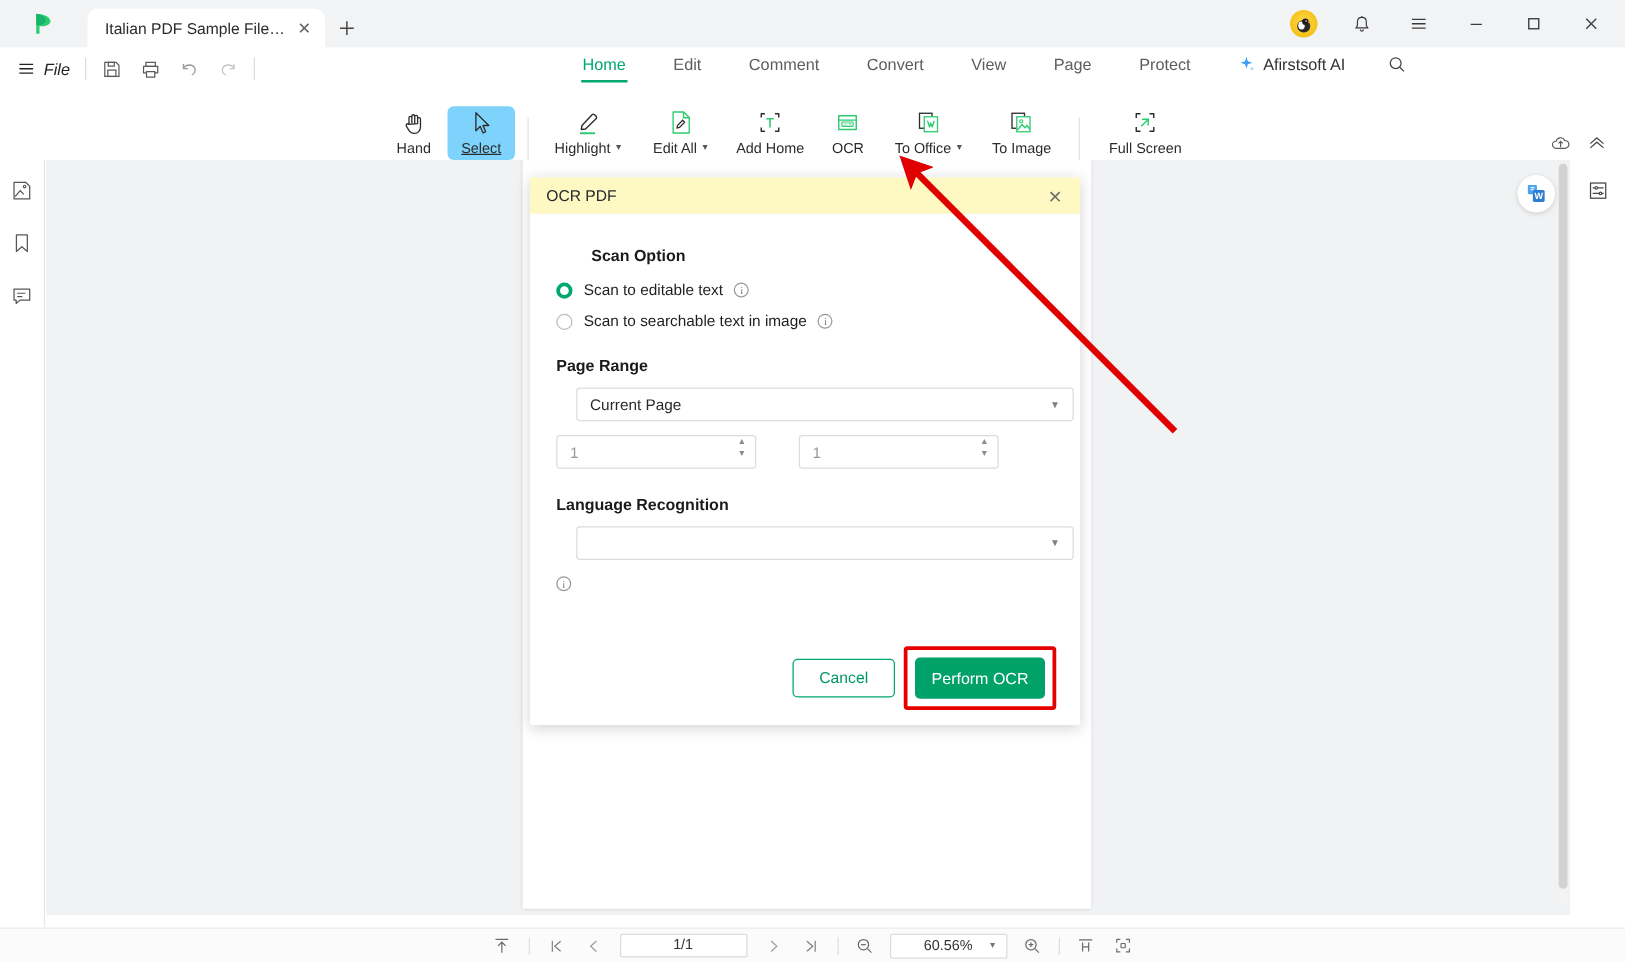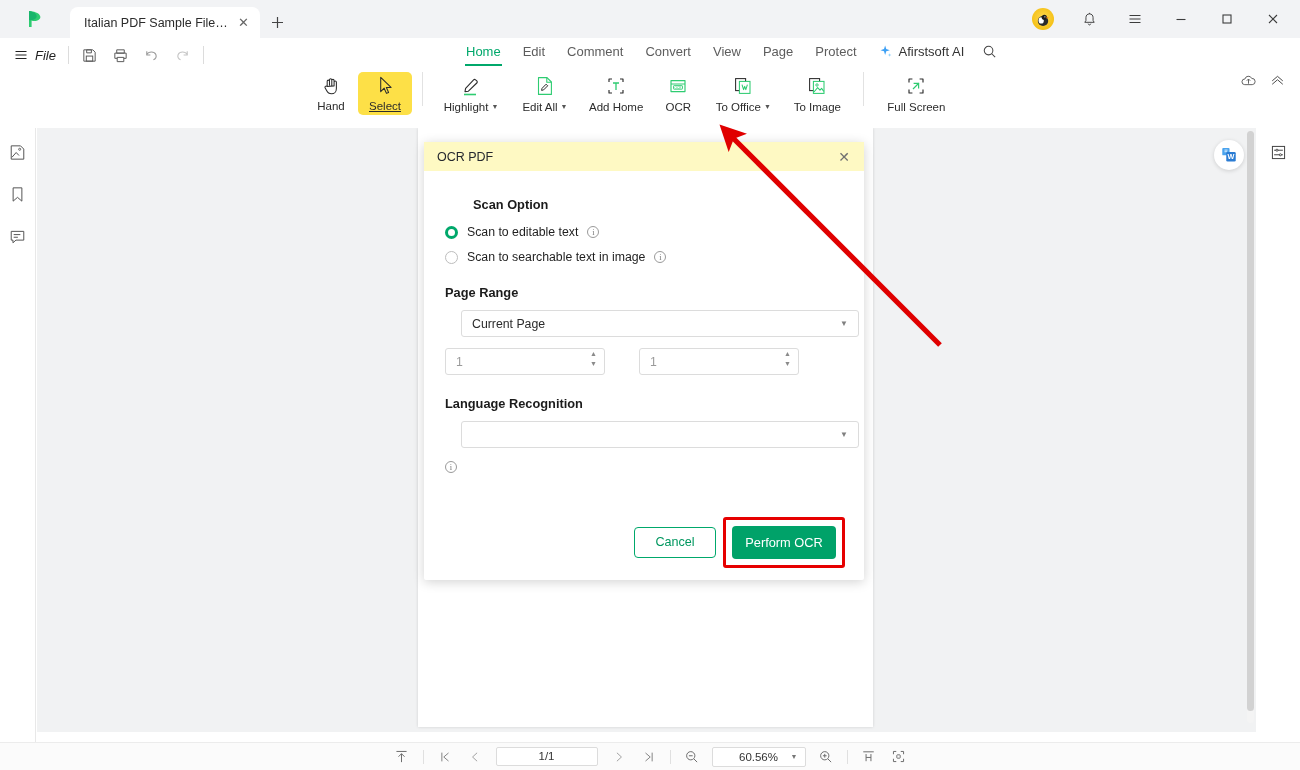--- a/index.html
+++ b/index.html
@@ -55,47 +55,47 @@
   .file-menu {
     display: flex; align-items: center; gap: 7px; margin-left: 14px;
     font-size: 13px; color: #222; cursor: pointer; font-weight: 500;
   }
   .vsep { width: 1px; height: 18px; background: #dcdcdc; margin: 0 12px; }
   .mini-icons { display: flex; align-items: center; gap: 14px; }
   .mini-icon { cursor: pointer; color: #5a5a5a; display: flex; }
 
   .nav-tabs {
     position: absolute; left: 455px; top: 40px;
-    display: flex; align-items: center; gap: 0px; font-size: 13px;
+    display: flex; align-items: center; gap: 16px; font-size: 13px;
   }
   .nav-tab {
     padding: 4px 11px 7px; color: #5d5d5d; cursor: pointer; position: relative; white-space: nowrap;
   }
   .nav-tab.active { color: #00a86b; font-weight: 500; }
   .nav-tab.active::after {
     content: ""; position: absolute; left: 10px; right: 10px; bottom: 0; height: 2px; background: #00a86b;
   }
   .ai-tab {
     display: flex; align-items: center; gap: 6px; padding: 4px 10px 7px; color: #333; cursor: pointer;
     font-size: 13px; white-space: nowrap;
   }
   .search-btn { padding: 4px 8px 7px; cursor: pointer; display: flex; align-items: center; }
 
   
   .ribbon {
     position: absolute; left: 0; top: 72px; width: 1300px; height: 56px;
-    background: #fff; display: flex; align-items: flex-start;
+    background: #fff; display: flex; align-items: flex-end;
   }
   .rb-group { display: flex; align-items: center; }
   .rb-item {
     min-width: 54px; padding: 2px 8px 3px; display: flex; flex-direction: column;
     align-items: center; gap: 3px; cursor: pointer; border-radius: 5px;
     font-size: 11.5px; color: #2c2c2c;
   }
-  .rb-item.selected { background: #fde047; text-decoration: underline; }
+  .rb-item.selected { background: #7dd3fc; text-decoration: underline; }
   .rb-label { display: flex; align-items: center; gap: 3px; white-space: nowrap; }
   .caret { font-size: 7px; color: #555; position: relative; top: -1px; }
   .rb-sep { width: 1px; height: 34px; background: #e2e2e2; margin: 0 10px; }
   .rb-right { margin-left: auto; display: flex; align-items: center; gap: 12px; padding-right: 14px; color: #4a4a4a; }
 
   
   .body-area {
     position: absolute; left: 0; top: 128px; width: 1300px; height: 614px; background: #fff;
   }
   .left-rail {

